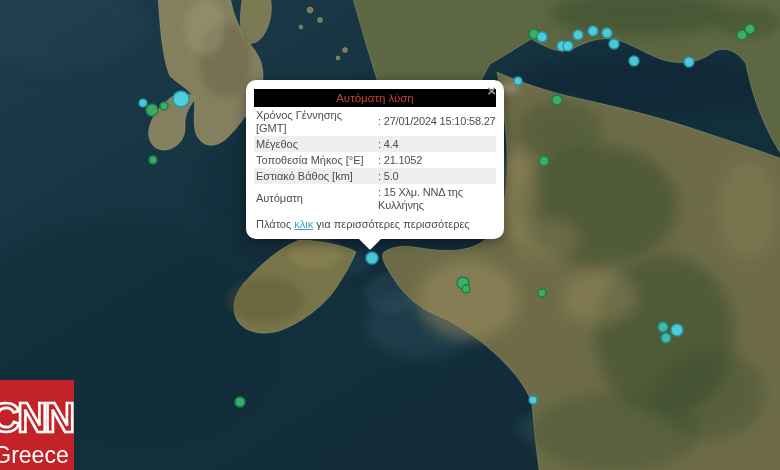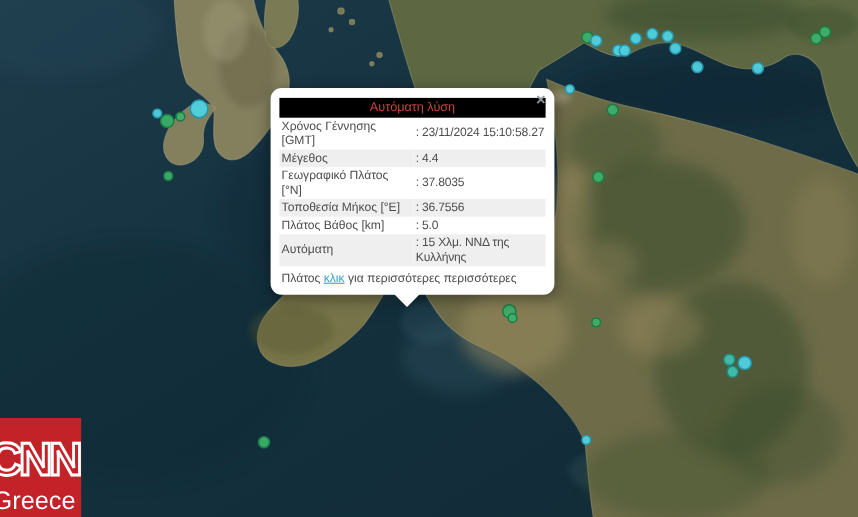--- a/index.html
+++ b/index.html
@@ -154,36 +154,32 @@
       </g>
   </svg>
 
   <div class="popup">
     <div class="popup-close">×</div>
     <div class="popup-title" style="color: rgb(197, 68, 58);">Αυτόματη λύση</div>
     <table class="popup-table">
       <tbody id="rows">
           <tr>
             <td class="lbl">Χρόνος Γέννησης [GMT]</td>
-            <td class="val">: 23/11/2024 15:10:58.27</td>
+            <td class="val">: 27/01/2024 15:10:58.27</td>
           </tr>
           <tr>
             <td class="lbl">Μέγεθος</td>
             <td class="val">: 4.4</td>
           </tr>
           <tr>
-            <td class="lbl">Γεωγραφικό Πλάτος [°N]</td>
-            <td class="val">: 37.8035</td>
+            <td class="lbl">Τοποθεσία Μήκος [°E]</td>
+            <td class="val">: 21.1052</td>
           </tr>
           <tr>
-            <td class="lbl">Τοποθεσία Μήκος [°E]</td>
-            <td class="val">: 36.7556</td>
-          </tr>
-          <tr>
-            <td class="lbl">Πλάτος Βάθος [km]</td>
+            <td class="lbl">Εστιακό Βάθος [km]</td>
             <td class="val">: 5.0</td>
           </tr>
           <tr>
             <td class="lbl">Αυτόματη</td>
             <td class="val wrap">: 15 Χλμ. ΝΝΔ της Κυλλήνης</td>
           </tr>
         </tbody>
     </table>
     <div class="popup-hint"><span>Πλάτος </span><a style="color: rgb(53, 163, 201); text-decoration: underline;">κλικ</a><span> για περισσότερες περισσότερες</span></div>
     <div class="popup-tail"></div>

